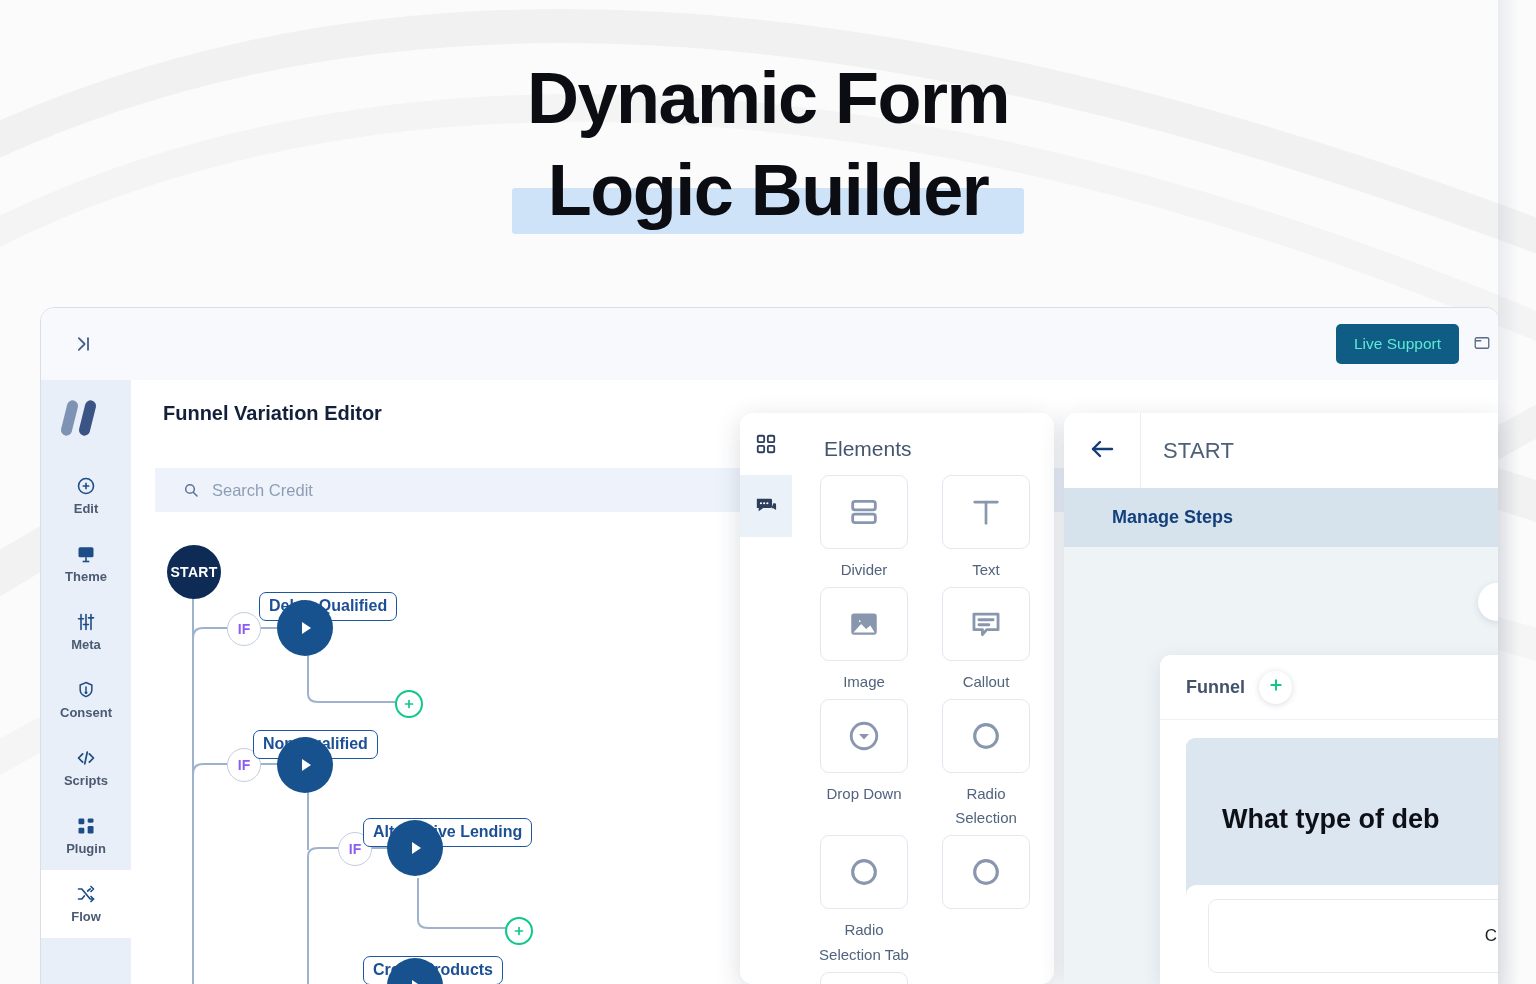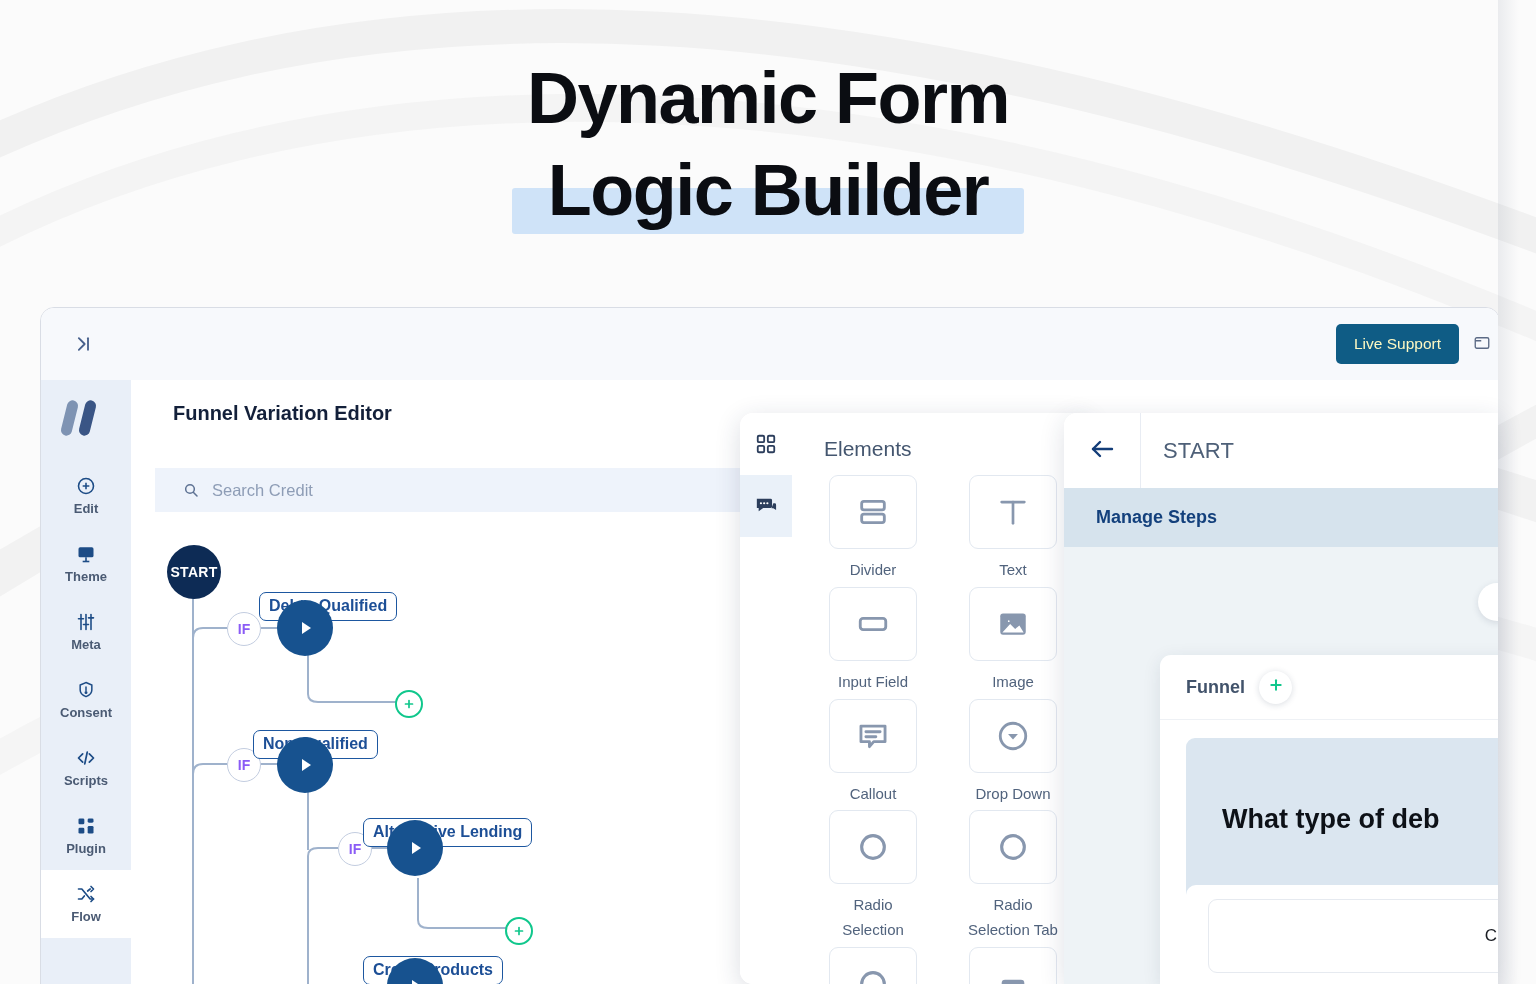--- a/index.html
+++ b/index.html
@@ -36,38 +36,38 @@
   .topbar{position:absolute;left:0;top:0;right:0;height:72px;background:#f7f9fc;
     border-bottom:1px solid #e6eaf1;}
   .collapse-ico{position:absolute;left:31px;top:26px;width:22px;height:20px;color:#47608c;}
   .cmd-search{
     position:absolute;left:112px;top:15px;width:380px;height:42px;background:#ffffff;
     display:flex;align-items:center;padding:0 14px;box-sizing:border-box;}
   .cmd-search .mag{width:16px;height:16px;color:#51678f;flex:0 0 auto;}
   .cmd-search .ph{margin-left:11px;font-size:17px;color:#98a5bd;white-space:nowrap;}
   .live-support{
     position:absolute;right:40px;top:16px;height:40px;padding:0 18px;border-radius:5px;
-    background:#0f5c85;color:#fef9c3;font-size:15.5px;display:flex;align-items:center;
+    background:#0f5c85;color:#5eead4;font-size:15.5px;display:flex;align-items:center;
     justify-content:center;cursor:pointer;border:none;font-family:inherit;}
   .win-ico{position:absolute;right:8px;top:26px;width:18px;height:18px;color:#5c6b85;}
 
   
   .rail{position:absolute;left:0;top:72px;width:90px;bottom:0;background:#e9eff8;
     border-right:1px solid #dfe5ef;}
   .logo{position:absolute;left:17px;top:14px;width:56px;height:48px;}
   .rail-items{position:absolute;left:0;top:82px;right:0;}
   .rail-item{height:68px;display:flex;flex-direction:column;align-items:center;
     justify-content:center;gap:5px;cursor:pointer;}
   .rail-item .ri-ico{width:20px;height:20px;color:#1d4c86;display:block;}
   .rail-item .ri-lbl{font-size:13px;color:#4a5a73;font-weight:600;}
   .rail-item.active{background:#ffffff;}
 
   
   .canvas{position:absolute;left:90px;top:72px;right:0;bottom:0;background:#ffffff;}
-  .canvas-title{position:absolute;left:42px;top:22px;font-size:20px;font-weight:700;color:#13203a;}
+  .canvas-title{position:absolute;left:32px;top:22px;font-size:20px;font-weight:700;color:#13203a;}
   .content-search{position:absolute;left:24px;top:88px;right:0;height:44px;background:#eef3fb;
     display:flex;align-items:center;padding-left:28px;box-sizing:border-box;}
   .content-search .mag{width:16px;height:16px;color:#5f7394;}
   .content-search .ph{margin-left:13px;font-size:16.5px;color:#8e9db6;}
 
   
   .tree{position:absolute;left:0;top:140px;right:0;bottom:0;}
   .tree svg{position:absolute;left:0;top:0;}
   .node-start{
     position:absolute;width:54px;height:54px;border-radius:50%;background:#0d2b55;
@@ -88,21 +88,21 @@
     cursor:pointer;}
   .node-plus svg{position:static;}
   .pill{
     position:absolute;border:1.6px solid #1d57a0;border-radius:7px;background:#fff;
     color:#1d4f96;font-size:16px;font-weight:700;padding:4px 9px 5px;white-space:nowrap;
     cursor:pointer;}
 
   
   .elements-panel{
     position:absolute;left:740px;top:413px;width:314px;height:571px;background:#ffffff;
-    border-radius:13px;box-shadow:0 6px 26px rgba(30,45,75,.16);overflow:hidden;z-index:6;padding-left:36px;}
+    border-radius:13px;box-shadow:0 6px 26px rgba(30,45,75,.16);overflow:hidden;z-index:6;}
   .el-rail{position:absolute;left:0;top:0;width:52px;bottom:0;background:#ffffff;}
   .el-tab{width:52px;height:62px;display:flex;align-items:center;justify-content:center;cursor:pointer;}
   .el-tab.sel{background:#eaf1f9;}
   .el-tab svg{width:22px;height:22px;color:#2c3e5c;}
   .el-body{position:absolute;left:52px;top:0;right:0;bottom:0;}
   .el-head{font-size:21px;color:#44566f;padding:24px 0 0 32px;}
   .el-grid{display:grid;grid-template-columns:1fr 1fr;gap:4px 6px;padding:14px 10px 0 14px;}
   .el-cell{display:flex;flex-direction:column;align-items:center;cursor:pointer;}
   .el-box{width:86px;height:72px;border:1px solid #e2e8f0;border-radius:9px;background:#fff;
     display:flex;align-items:center;justify-content:center;}
@@ -115,21 +115,21 @@
     position:absolute;left:1064px;top:413px;width:434px;height:571px;background:#ffffff;
     border-radius:13px 0 0 0;box-shadow:0 6px 26px rgba(30,45,75,.14);overflow:hidden;z-index:7;}
   .sp-head{position:absolute;left:0;top:0;right:0;height:75px;background:#fff;
     display:flex;align-items:center;}
   .sp-back{width:76px;height:75px;display:flex;align-items:center;justify-content:center;
     border-right:1px solid #e8ecf3;cursor:pointer;}
   .sp-back svg{width:28px;height:22px;color:#133d78;}
   .sp-title{font-size:22px;color:#4e6078;padding-left:22px;letter-spacing:.2px;}
   .sp-steps{position:absolute;left:0;top:75px;right:0;height:59px;background:#d6e3ed;
     display:flex;align-items:center;cursor:pointer;}
-  .sp-steps span{padding-left:32px;font-size:18px;font-weight:700;color:#13407c;}
+  .sp-steps span{padding-left:48px;font-size:18px;font-weight:700;color:#13407c;}
   .sp-body{position:absolute;left:0;top:134px;right:0;bottom:0;background:#eef3f6;}
   .sp-knob{position:absolute;right:-18px;top:36px;width:38px;height:38px;border-radius:50%;
     background:#fff;box-shadow:0 2px 7px rgba(30,45,75,.13);cursor:pointer;}
 
   .filters-card{position:absolute;left:96px;top:108px;width:400px;background:#fff;
     border-radius:11px 0 0 0;box-shadow:0 4px 18px rgba(30,45,75,.10);overflow:hidden;}
   .fc-head{height:64px;display:flex;align-items:center;padding-left:26px;
     border-bottom:1px solid #eef1f5;}
   .fc-head .t{font-size:18px;font-weight:700;color:#42536b;}
   .fc-plus{margin-left:14px;width:33px;height:33px;border-radius:50%;background:#fff;
@@ -403,28 +403,20 @@
       <div class="el-cell">
         <div class="el-box">
           <svg viewBox="0 0 24 24" fill="none" stroke="currentColor" stroke-width="1.9" stroke-linecap="round">
             <line x1="4" y1="5" x2="20" y2="5"></line>
               <line x1="12" y1="5" x2="12" y2="20"></line>
           </svg>
         </div>
         <div class="el-lbl">Text</div>
       </div>
 
-      <div class="el-cell">
-        <div class="el-box">
-          <svg viewBox="0 0 24 24" fill="none" stroke="currentColor" stroke-width="2">
-            <rect x="3" y="8" width="18" height="8" rx="2"></rect>
-          </svg>
-        </div>
-        <div class="el-lbl">Input Field</div>
-      </div>
 
       <div class="el-cell">
         <div class="el-box">
           <svg viewBox="0 0 24 24" fill="none" stroke="currentColor" stroke-width="2">
             <rect x="3" y="4.5" width="18" height="15" rx="2" fill="currentColor" stroke="none"></rect>
             <circle cx="9" cy="10" r="1.6" fill="#fff"></circle>
             <path d="M4.5 18 10 12l3.5 3.6L16.5 13l3 5z" fill="#fff" stroke="none"></path>
           </svg>
         </div>
         <div class="el-lbl">Image</div>

